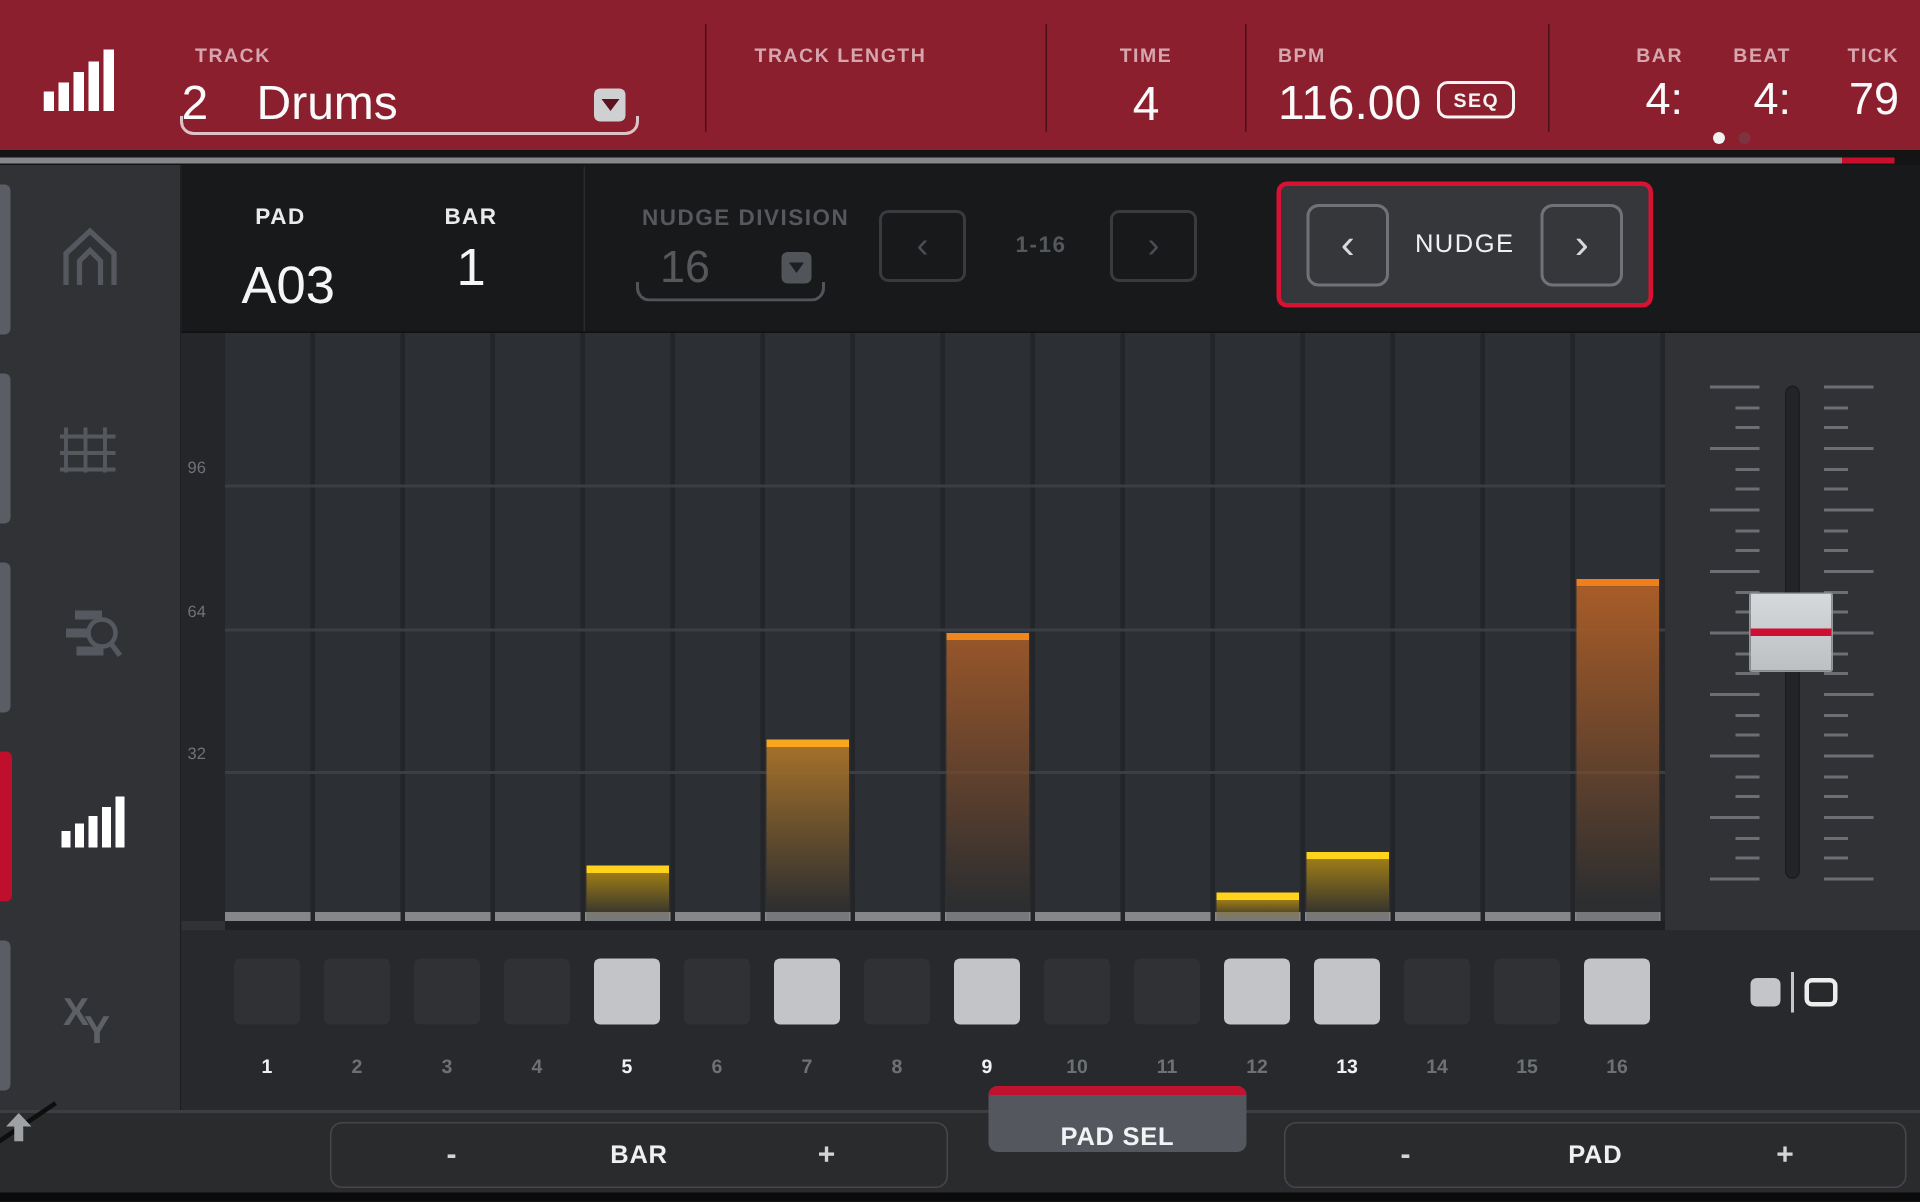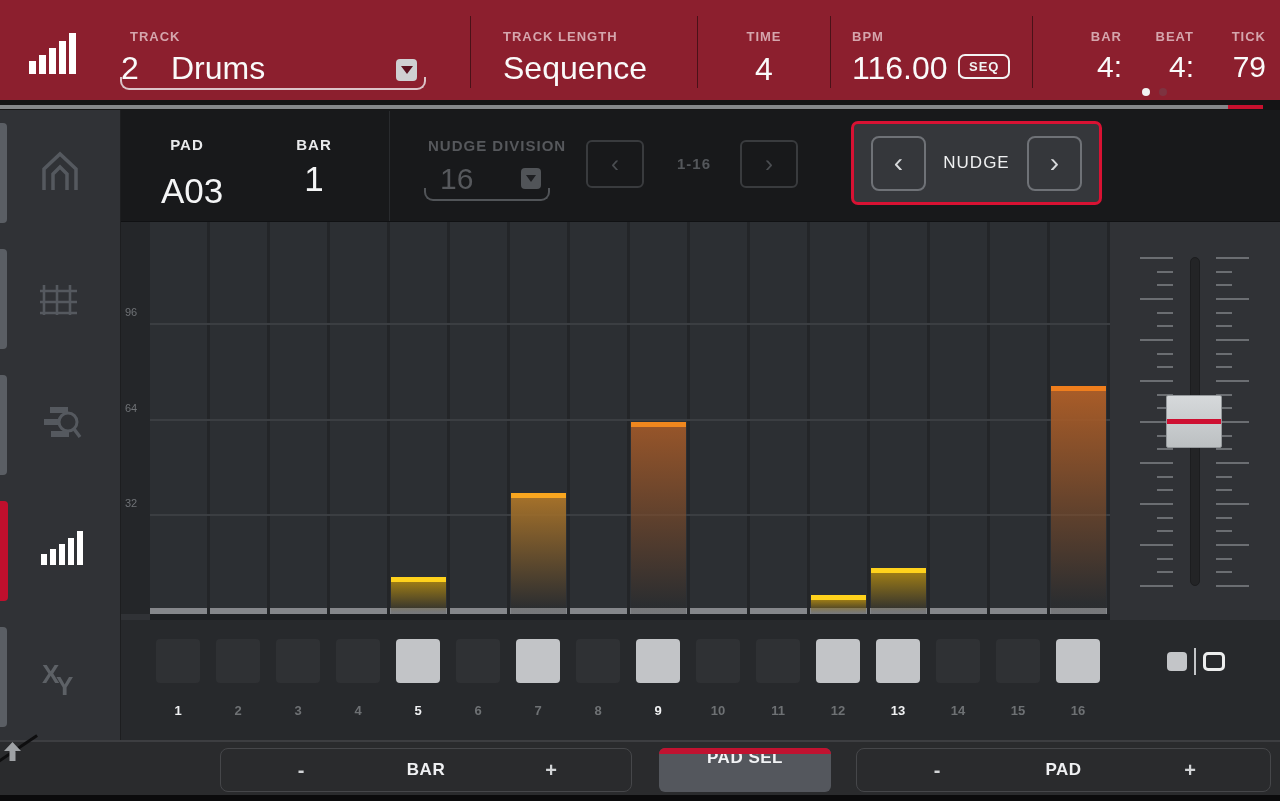--- a/index.html
+++ b/index.html
@@ -68,21 +68,21 @@
   #slider-handle .redline{position:absolute;left:0;top:23px;width:100%;height:5px;background:#ce0f31;}
   .tick{position:absolute;height:2px;background:#6b6e72;}
 
   
   #footer{left:0;top:740px;width:1280px;height:61px;background:#2a2b2d;border-top:2px solid #3d3e41;}
   #footer-black{left:0;top:795px;width:1280px;height:6px;background:#0b0b0c;}
   .ft-group{position:absolute;top:748px;height:44px;border:1px solid #46474a;border-radius:8px;display:grid;grid-template-columns:160px 1fr 160px;align-items:center;}
   .ft-group .sign{text-align:center;color:#d2d4d6;font-size:20px;font-weight:bold;}
   .ft-group .lbl{text-align:center;color:#eff0f2;font-size:17px;font-weight:bold;letter-spacing:.5px;}
   #tc-btn{left:8px;top:748px;width:198px;height:44px;border:1px solid #3a3b3e;border-radius:6px;color:#87898c;font-size:17px;display:flex;align-items:center;justify-content:center;}
-  #padsel-btn{left:659px;top:748px;width:172px;height:44px;background:#54575d;border-radius:6px;overflow:hidden;color:#f2f3f5;font-size:17px;font-weight:bold;letter-spacing:.5px;display:flex;align-items:flex-start;justify-content:center;}
+  #padsel-btn{left:659px;top:724px;width:172px;height:44px;background:#54575d;border-radius:6px;overflow:hidden;color:#f2f3f5;font-size:17px;font-weight:bold;letter-spacing:.5px;display:flex;align-items:flex-end;justify-content:center;}
   #padsel-btn .redtop{position:absolute;left:0;top:0;width:100%;height:6px;background:#c11230;}
   #corner-line{left:-6px;top:763px;width:52px;height:3px;background:#0e0e0f;transform:rotate(-34deg);transform-origin:left center;}
 </style>
 </head>
 <body>
 
 <div id="app">
 
   <div id="header" class="abs">
     <svg class="abs" style="left:29px;top:29px" width="48" height="46">
@@ -97,21 +97,20 @@
     <div class="abs hdr-value" style="left:121px;top:52px">2</div>
     <div class="abs hdr-value" style="left:171px;top:52px">Drums</div>
     <div class="abs dd-btn" style="left:396px;top:59px">
         <span class="dd-tri"></span>
       </div>
     <div class="abs u-line" style="left:120px;top:77px;width:306px"></div>
 
     <div class="abs hdr-divider" style="left:470px"></div>
 
     <div class="abs hdr-label" style="left:503px;top:29px">TRACK LENGTH</div>
-    <div class="abs hdr-value" style="left:503px;top:52px">Sequence</div>
 
     <div class="abs hdr-divider" style="left:697px"></div>
 
     <div class="abs" style="left:722px;top:29px;width:84px;text-align:center">
       <div class="hdr-label">TIME</div>
       <div class="hdr-value" style="margin-top:9px">4</div>
     </div>
 
     <div class="abs hdr-divider" style="left:830px"></div>
 

